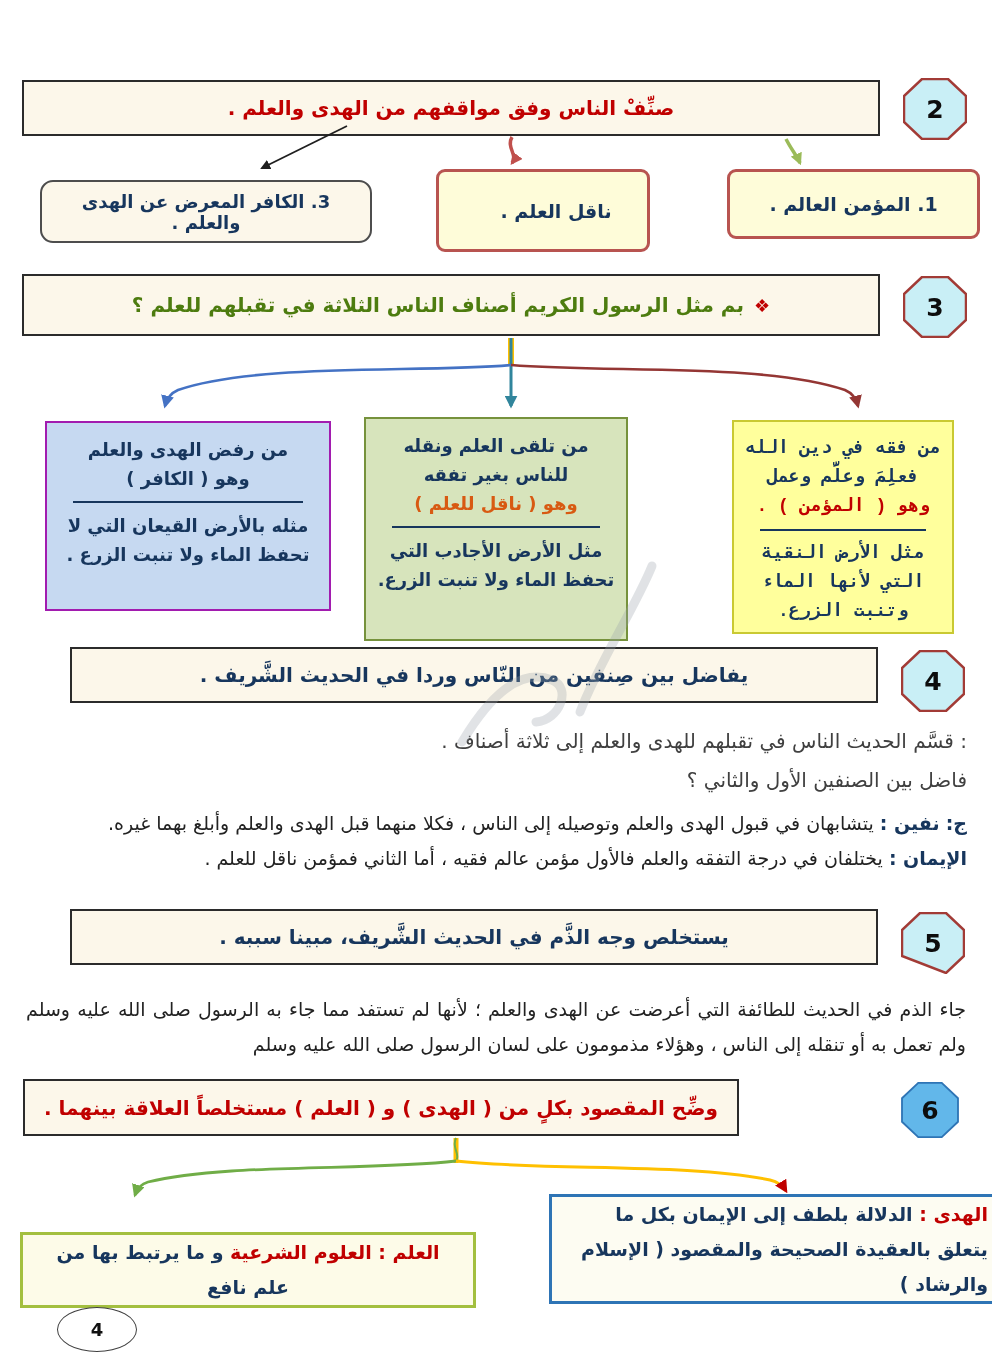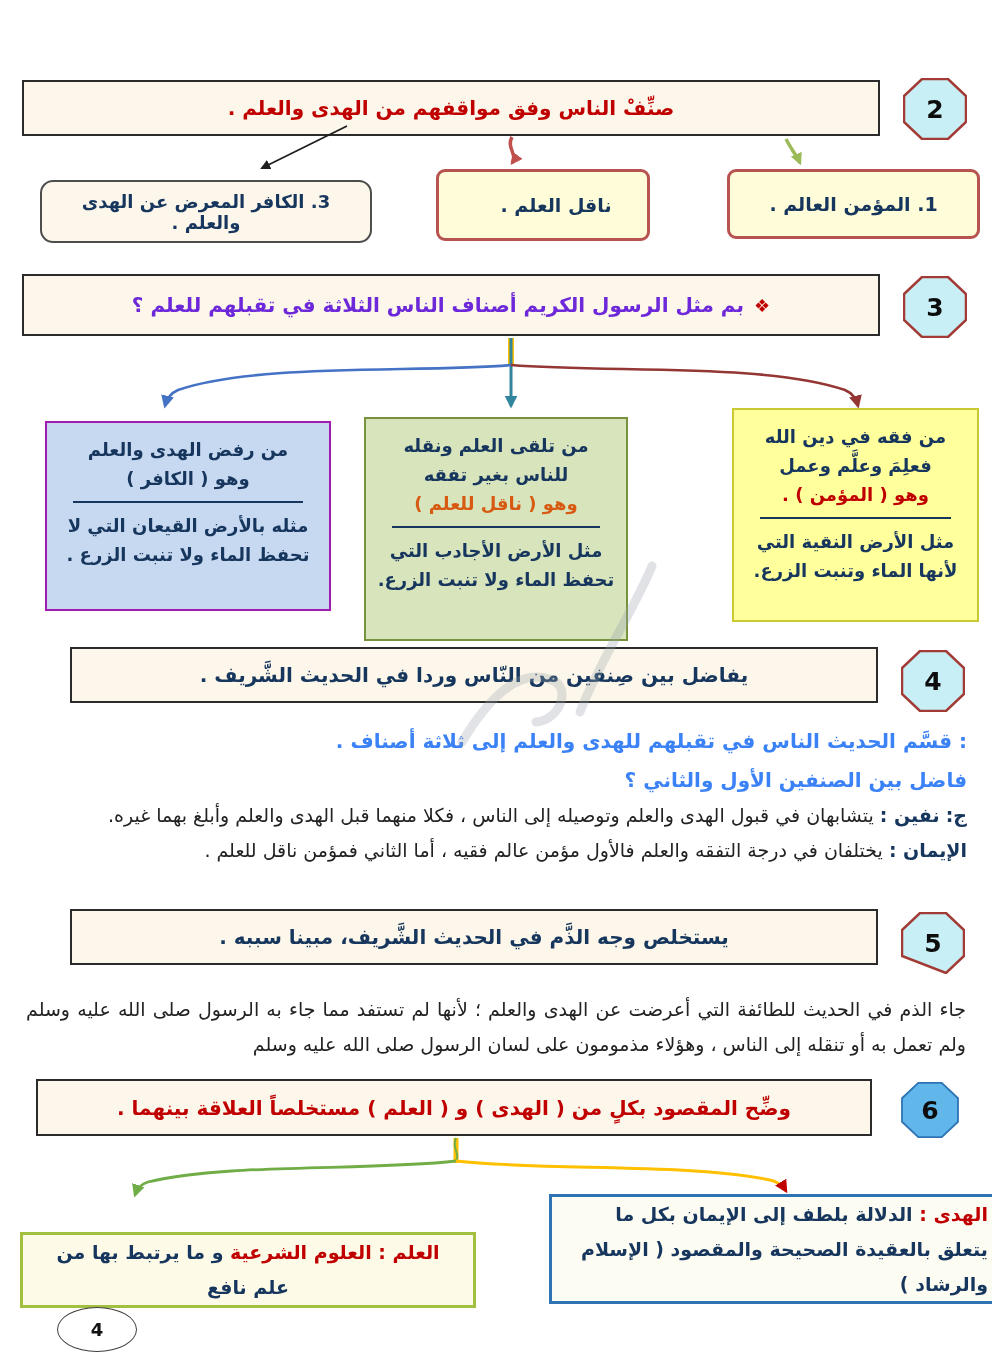--- a/index.html
+++ b/index.html
@@ -1,34 +1,34 @@
 <!DOCTYPE html>
 <html lang="ar" dir="rtl"><head>
 <meta charset="utf-8">
 <style>
   html,body{margin:0;padding:0;}
   body{width:992px;height:1370px;background:#ffffff;font-family:"DejaVu Sans",sans-serif;direction:rtl;}
   .page{position:relative;width:992px;height:1370px;overflow:hidden;background:#ffffff;}
   .abs{position:absolute;box-sizing:border-box;}
   .qbox{background:#fcf7ea;border:2px solid #2b2b2b;display:flex;align-items:center;justify-content:center;text-align:center;font-weight:bold;font-size:20px;gap:10px;z-index:2;}
   .red{color:#c00000;}
-  .maroon{color:#6d28d9;}
+  .maroon{color:#4d7c0f;}
   .navy{color:#17365d;}
   .ansbox{background:#fefcd9;border:3px solid #b85450;border-radius:9px;display:flex;align-items:center;justify-content:center;text-align:center;font-weight:bold;font-size:19px;color:#17365d;padding:4px 10px;z-index:2;}
   .ansbox.plain{background:#fcf7ea;border:2px solid #4d4d4d;border-radius:13px;font-size:18px;}
   .card{text-align:center;font-weight:bold;font-size:18px;line-height:29px;color:#17365d;padding:12px 8px;z-index:2;}
   .card-yellow{background:#ffff9c;border:2px solid #c9c932;}
   .card-green{background:#d7e4bc;border:2px solid #76923c;}
   .card-blue{background:#c6d9f1;border:2px solid #a21caf;margin-left:20px;}
   .sep{border-top:2.5px solid #17365d;margin:8px 18px;}
   .who-red{color:#c00000;}
   .who-orange{color:#d85a12;}
   .para{font-size:19px;line-height:35px;color:#222222;text-align:right;z-index:2;}
   .para .lbl{font-weight:bold;color:#17365d;}
-  .bold-navy{font-weight:bold;color:#3b82f6;}
+  .bold-navy{font-weight:normal;color:#404040;}
   .just{text-align:justify;text-align-last:right;}
   .octa{width:64px;height:62px;z-index:2;}
   .octa.small{width:58px;height:56px;}
   .octa svg{position:absolute;inset:0;width:100%;height:100%;}
   .octa .num{position:absolute;inset:0;display:flex;align-items:center;justify-content:center;font-weight:bold;font-size:25px;color:#0d0d0d;}
   .octa-cyan{fill:#c9eff6;stroke:#a23b36;stroke-width:2.5;}
   .octa-blue{fill:#62b7ea;stroke:#2e74b5;stroke-width:2;}
   .info-box{display:flex;align-items:center;text-align:right;font-weight:bold;font-size:19px;line-height:35px;color:#17365d;padding:8px 16px;background:#fdfcf2;z-index:2;}
   .info-box .txt{width:100%;}
   .huda{border:3.5px solid #2e74b5;margin-left:37px;}
@@ -48,39 +48,39 @@
   <div class="octa abs" style="left:903px;top:78px;">
     <svg viewBox="0 0 64 62">
         <polygon class="octa-cyan" points="19,1 45,1 63,18 63,44 45,61 19,61 1,44 1,18"></polygon>
       </svg>
     <span class="num">2</span>
   </div>
 
   <div class="ansbox abs" style="left:727px;top:169px;width:253px;height:70px;">
     <span>1. المؤمن  العالم .</span>
   </div>
-  <div class="ansbox abs" style="left:436px;top:169px;width:214px;height:72px;padding-left:36px;">
+  <div class="ansbox abs" style="left:436px;top:169px;width:214px;height:83px;padding-left:36px;">
     <span>ناقل  العلم .</span>
   </div>
   <div class="ansbox plain abs" style="left:40px;top:180px;width:332px;height:63px;">
     <span>3. الكافر المعرض عن الهدى والعلم .</span>
   </div>
 
   <div class="qbox abs" style="left:22px;top:274px;width:858px;height:62px;">
     <span class="red" style="font-size:18px;">❖</span>
     <span class="maroon">بم مثل الرسول الكريم أصناف الناس الثلاثة  في تقبلهم للعلم ؟</span>
   </div>
   <div class="octa abs" style="left:903px;top:276px;">
     <svg viewBox="0 0 64 62">
         <polygon class="octa-cyan" points="19,1 45,1 63,18 63,44 45,61 19,61 1,44 1,18"></polygon>
       </svg>
     <span class="num">3</span>
   </div>
 
-  <div class="card card-yellow abs" style="left:732px;top:408px;width:247px;height:214px;">
+  <div class="card card-yellow abs" style="left:732px;top:420px;width:222px;height:214px;font-family:Liberation Mono, monospace;">
     <div>من فقه في دين الله فعلِمَ وعلَّم وعمل</div>
     <div class="who-red">وهو  ( المؤمن ) .</div>
     <div class="sep"></div>
     <div>مثل الأرض النقية التي لأنها الماء وتنبت الزرع.</div>
   </div>
   <div class="card card-green abs" style="left:364px;top:417px;width:264px;height:224px;">
     <div>من تلقى العلم ونقله للناس بغير تفقه</div>
     <div class="who-orange">وهو ( ناقل للعلم )</div>
     <div class="sep"></div>
     <div>مثل الأرض الأجادب التي تحفظ الماء ولا تنبت الزرع.</div>
@@ -97,21 +97,21 @@
   </div>
   <div class="octa abs" style="left:901px;top:650px;">
     <svg viewBox="0 0 64 62">
         <polygon class="octa-cyan" points="19,1 45,1 63,18 63,44 45,61 19,61 1,44 1,18"></polygon>
       </svg>
     <span class="num">4</span>
   </div>
 
   <div class="para abs" style="left:25px;top:724px;width:942px;">
     <div class="bold-navy" style="font-size:20px;margin-bottom:4px;">:  قسَّم الحديث الناس في تقبلهم للهدى والعلم إلى ثلاثة أصناف .</div>
-    <div class="bold-navy" style="font-size:20px;margin-bottom:0;">فاضل بين الصنفين  الأول والثاني ؟</div>
+    <div class="bold-navy" style="font-size:20px;margin-bottom:8px;">فاضل بين الصنفين  الأول والثاني ؟</div>
     <div>
       <span class="lbl">ج:</span>
       <span class="lbl">نفين :</span>
       <span>يتشابهان في قبول الهدى والعلم وتوصيله إلى الناس ، فكلا منهما قبل الهدى والعلم وأبلغ بهما غيره.</span>
     </div>
     <div>
       <span class="lbl">الإيمان :</span>
       <span>يختلفان في درجة التفقه والعلم  فالأول  مؤمن عالم فقيه ، أما الثاني فمؤمن ناقل للعلم  .</span>
     </div>
   </div>
@@ -121,21 +121,21 @@
   </div>
   <div class="octa abs" style="left:901px;top:912px;">
     <svg viewBox="0 0 64 62">
         <polygon class="octa-cyan" points="19,1 45,1 63,18 63,44 45,61 1,44 1,18 19,1"></polygon>
       </svg>
     <span class="num">5</span>
   </div>
 
   <div class="para just abs" style="left:26px;top:992px;width:940px;">جاء الذم في الحديث للطائفة التي  أعرضت  عن الهدى والعلم ؛ لأنها لم تستفد مما جاء به الرسول صلى الله عليه وسلم ولم تعمل به أو تنقله إلى الناس ، وهؤلاء مذمومون على لسان الرسول صلى الله عليه وسلم</div>
 
-  <div class="qbox abs" style="left:36px;top:1079px;width:836px;height:57px;">
+  <div class="qbox abs" style="left:23px;top:1079px;width:716px;height:57px;">
     <span class="red">وضِّح  المقصود بكلٍ من ( الهدى ) و ( العلم ) مستخلصاً العلاقة بينهما .</span>
   </div>
   <div class="octa small abs" style="left:901px;top:1082px;">
     <svg viewBox="0 0 64 62">
         <polygon class="octa-blue" points="19,1 45,1 63,18 63,44 45,61 19,61 1,44 1,18"></polygon>
       </svg>
     <span class="num">6</span>
   </div>
 
   <div class="info-box huda abs" style="left:512px;top:1194px;width:458px;height:110px;">

